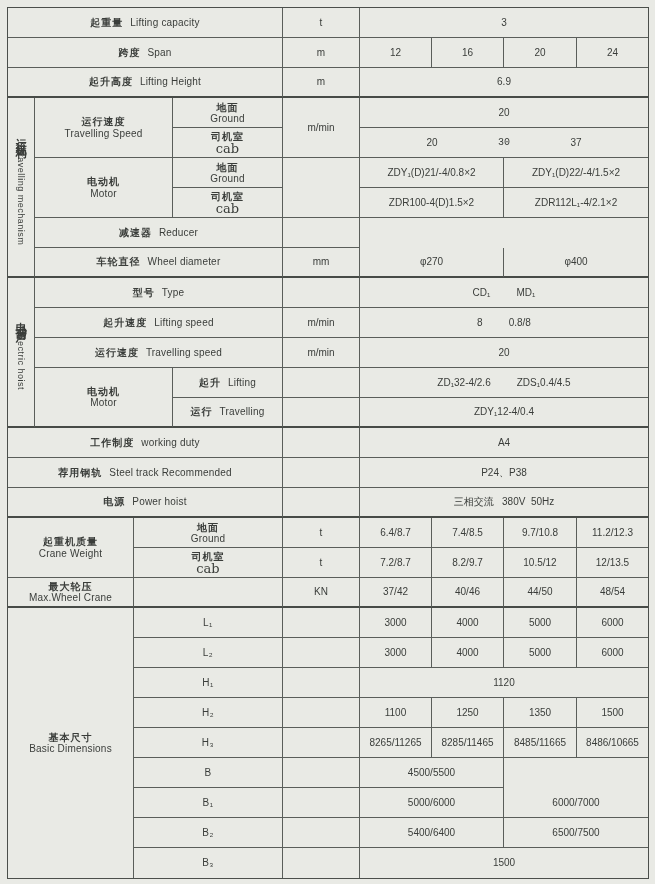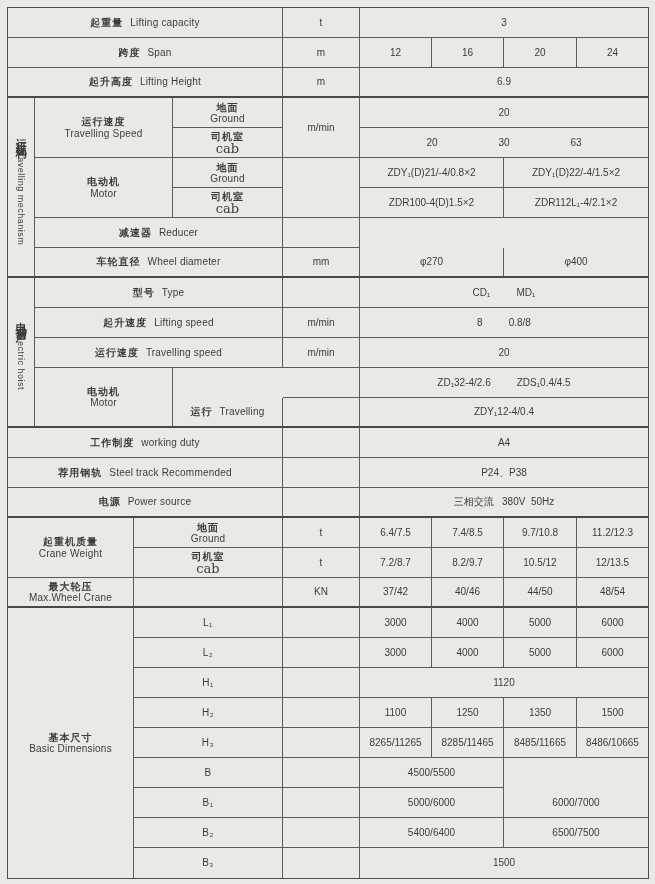--- a/index.html
+++ b/index.html
@@ -30,21 +30,21 @@
   .zh{font-weight:bold;letter-spacing:1px;}
   .en{letter-spacing:0.2px;}
   .lbl{gap:7px;}
   .lbl2{flex-direction:column;}
   .sub2{flex-direction:column;line-height:1.1;}
   .cab{font-family:"DejaVu Serif",serif;font-size:13px;line-height:1;letter-spacing:0;font-weight:normal;}
   .val{white-space:pre;}
   .grp{display:flex;gap:26px;justify-content:center;align-items:center;white-space:pre;}
   .spread{position:relative;}
   .spread span{position:absolute;top:50%;transform:translate(-50%,-50%);}
-  .sp25{left:25%;} .sp50{left:50%;} .sp75{left:75%;}
+  .sp25{left:25%;} .sp50{left:50%;font-family:Liberation Mono, monospace;} .sp75{left:75%;}
   .vcell{
     writing-mode:vertical-rl;text-orientation:mixed;
     display:flex;align-items:center;justify-content:center;
   }
   .vzh{font-weight:bold;font-size:11px;letter-spacing:3px;}
   .ven{font-size:9px;padding-top:7px;letter-spacing:0.5px;}
   .dim{letter-spacing:0.5px;}
 </style>
 </head>
 <body>
@@ -91,21 +91,21 @@
   <div class="c" style="grid-area:4/5/6/6">m/min</div>
   <div class="c val er" style="grid-area:4/6/5/10">20</div>
 
   <div class="c sub2" style="grid-area:5/4/6/5">
     <span class="zh">司机室</span>
     <span class="cab">cab</span>
   </div>
   <div class="c er spread" style="grid-area:5/6/6/10">
     <span class="sp25">20</span>
     <span class="sp50">30</span>
-    <span class="sp75">63</span>
+    <span class="sp75">37</span>
   </div>
 
   <div class="c lbl2" style="grid-area:6/2/8/4">
     <span class="zh">电动机</span>
     <span class="en">Motor</span>
   </div>
   <div class="c sub2" style="grid-area:6/4/7/5">
     <span class="zh">地面</span>
     <span class="en">Ground</span>
   </div>
@@ -163,20 +163,24 @@
     <span class="zh">运行速度</span>
     <span class="en">Travelling speed</span>
   </div>
   <div class="c" style="grid-area:12/5/13/6">m/min</div>
   <div class="c val er" style="grid-area:12/6/13/10">20</div>
 
   <div class="c lbl2 tb" style="grid-area:13/2/15/4">
     <span class="zh">电动机</span>
     <span class="en">Motor</span>
   </div>
+  <div class="c lbl" style="grid-area:13/4/14/5">
+    <span class="zh">起升</span>
+    <span class="en">Lifting</span>
+  </div>
   <div class="c" style="grid-area:13/5/14/6"></div>
   <div class="c er grp" style="grid-area:13/6/14/10">
     <span>ZD₁32-4/2.6</span>
     <span>ZDS₁0.4/4.5</span>
   </div>
 
   <div class="c lbl tb" style="grid-area:14/4/15/5">
     <span class="zh">运行</span>
     <span class="en">Travelling</span>
   </div>
@@ -192,35 +196,35 @@
 
   <div class="c lbl" style="grid-area:16/1/17/5">
     <span class="zh">荐用钢轨</span>
     <span class="en">Steel track Recommended</span>
   </div>
   <div class="c" style="grid-area:16/5/17/6"></div>
   <div class="c val er" style="grid-area:16/6/17/10">P24、P38</div>
 
   <div class="c lbl tb" style="grid-area:17/1/18/5">
     <span class="zh">电源</span>
-    <span class="en">Power source</span>
+    <span class="en">Power hoist</span>
   </div>
   <div class="c tb" style="grid-area:17/5/18/6"></div>
   <div class="c val er tb" style="grid-area:17/6/18/10">三相交流   380V  50Hz</div>
 
   <div class="c lbl2" style="grid-area:18/1/20/3">
     <span class="zh">起重机质量</span>
     <span class="en">Crane Weight</span>
   </div>
   <div class="c sub2" style="grid-area:18/3/19/5">
     <span class="zh">地面</span>
     <span class="en">Ground</span>
   </div>
   <div class="c" style="grid-area:18/5/19/6">t</div>
-  <div class="c val" style="grid-area:18/6/19/7">6.4/7.5</div>
+  <div class="c val" style="grid-area:18/6/19/7">6.4/8.7</div>
   <div class="c val" style="grid-area:18/7/19/8">7.4/8.5</div>
   <div class="c val" style="grid-area:18/8/19/9">9.7/10.8</div>
   <div class="c val er" style="grid-area:18/9/19/10">11.2/12.3</div>
 
   <div class="c sub2" style="grid-area:19/3/20/5">
     <span class="zh">司机室</span>
     <span class="cab">cab</span>
   </div>
   <div class="c" style="grid-area:19/5/20/6">t</div>
   <div class="c val" style="grid-area:19/6/20/7">7.2/8.7</div>

